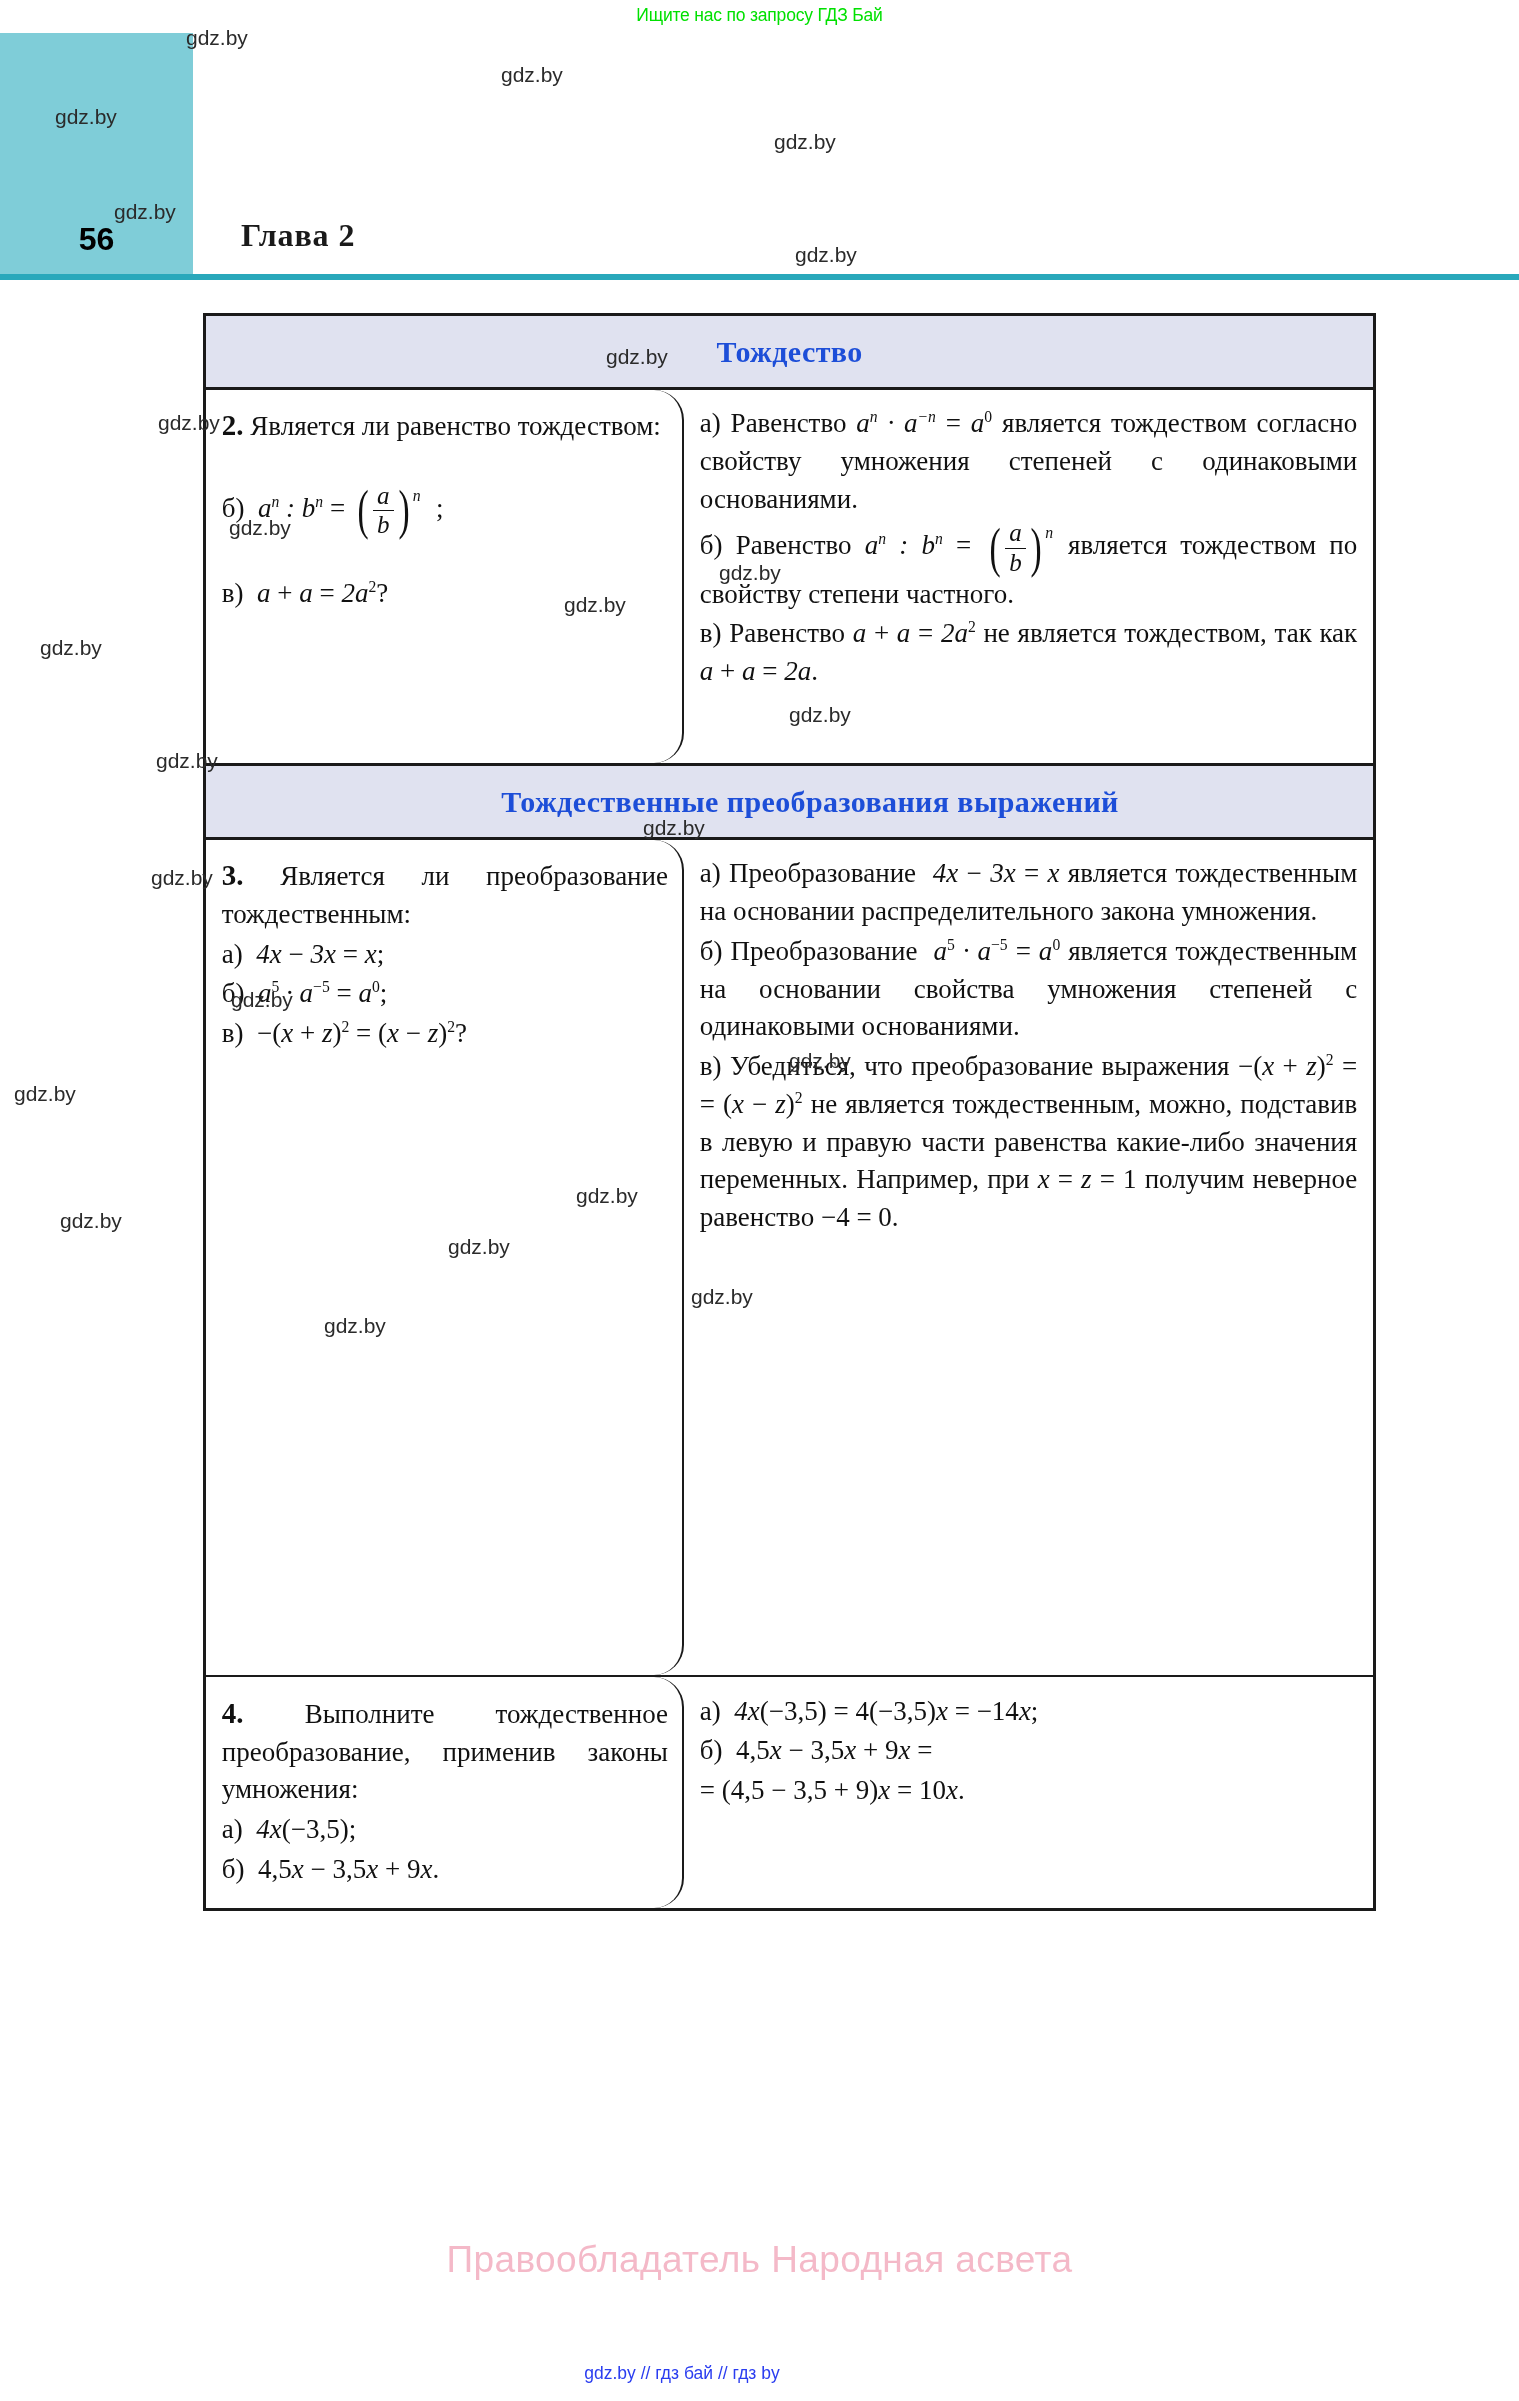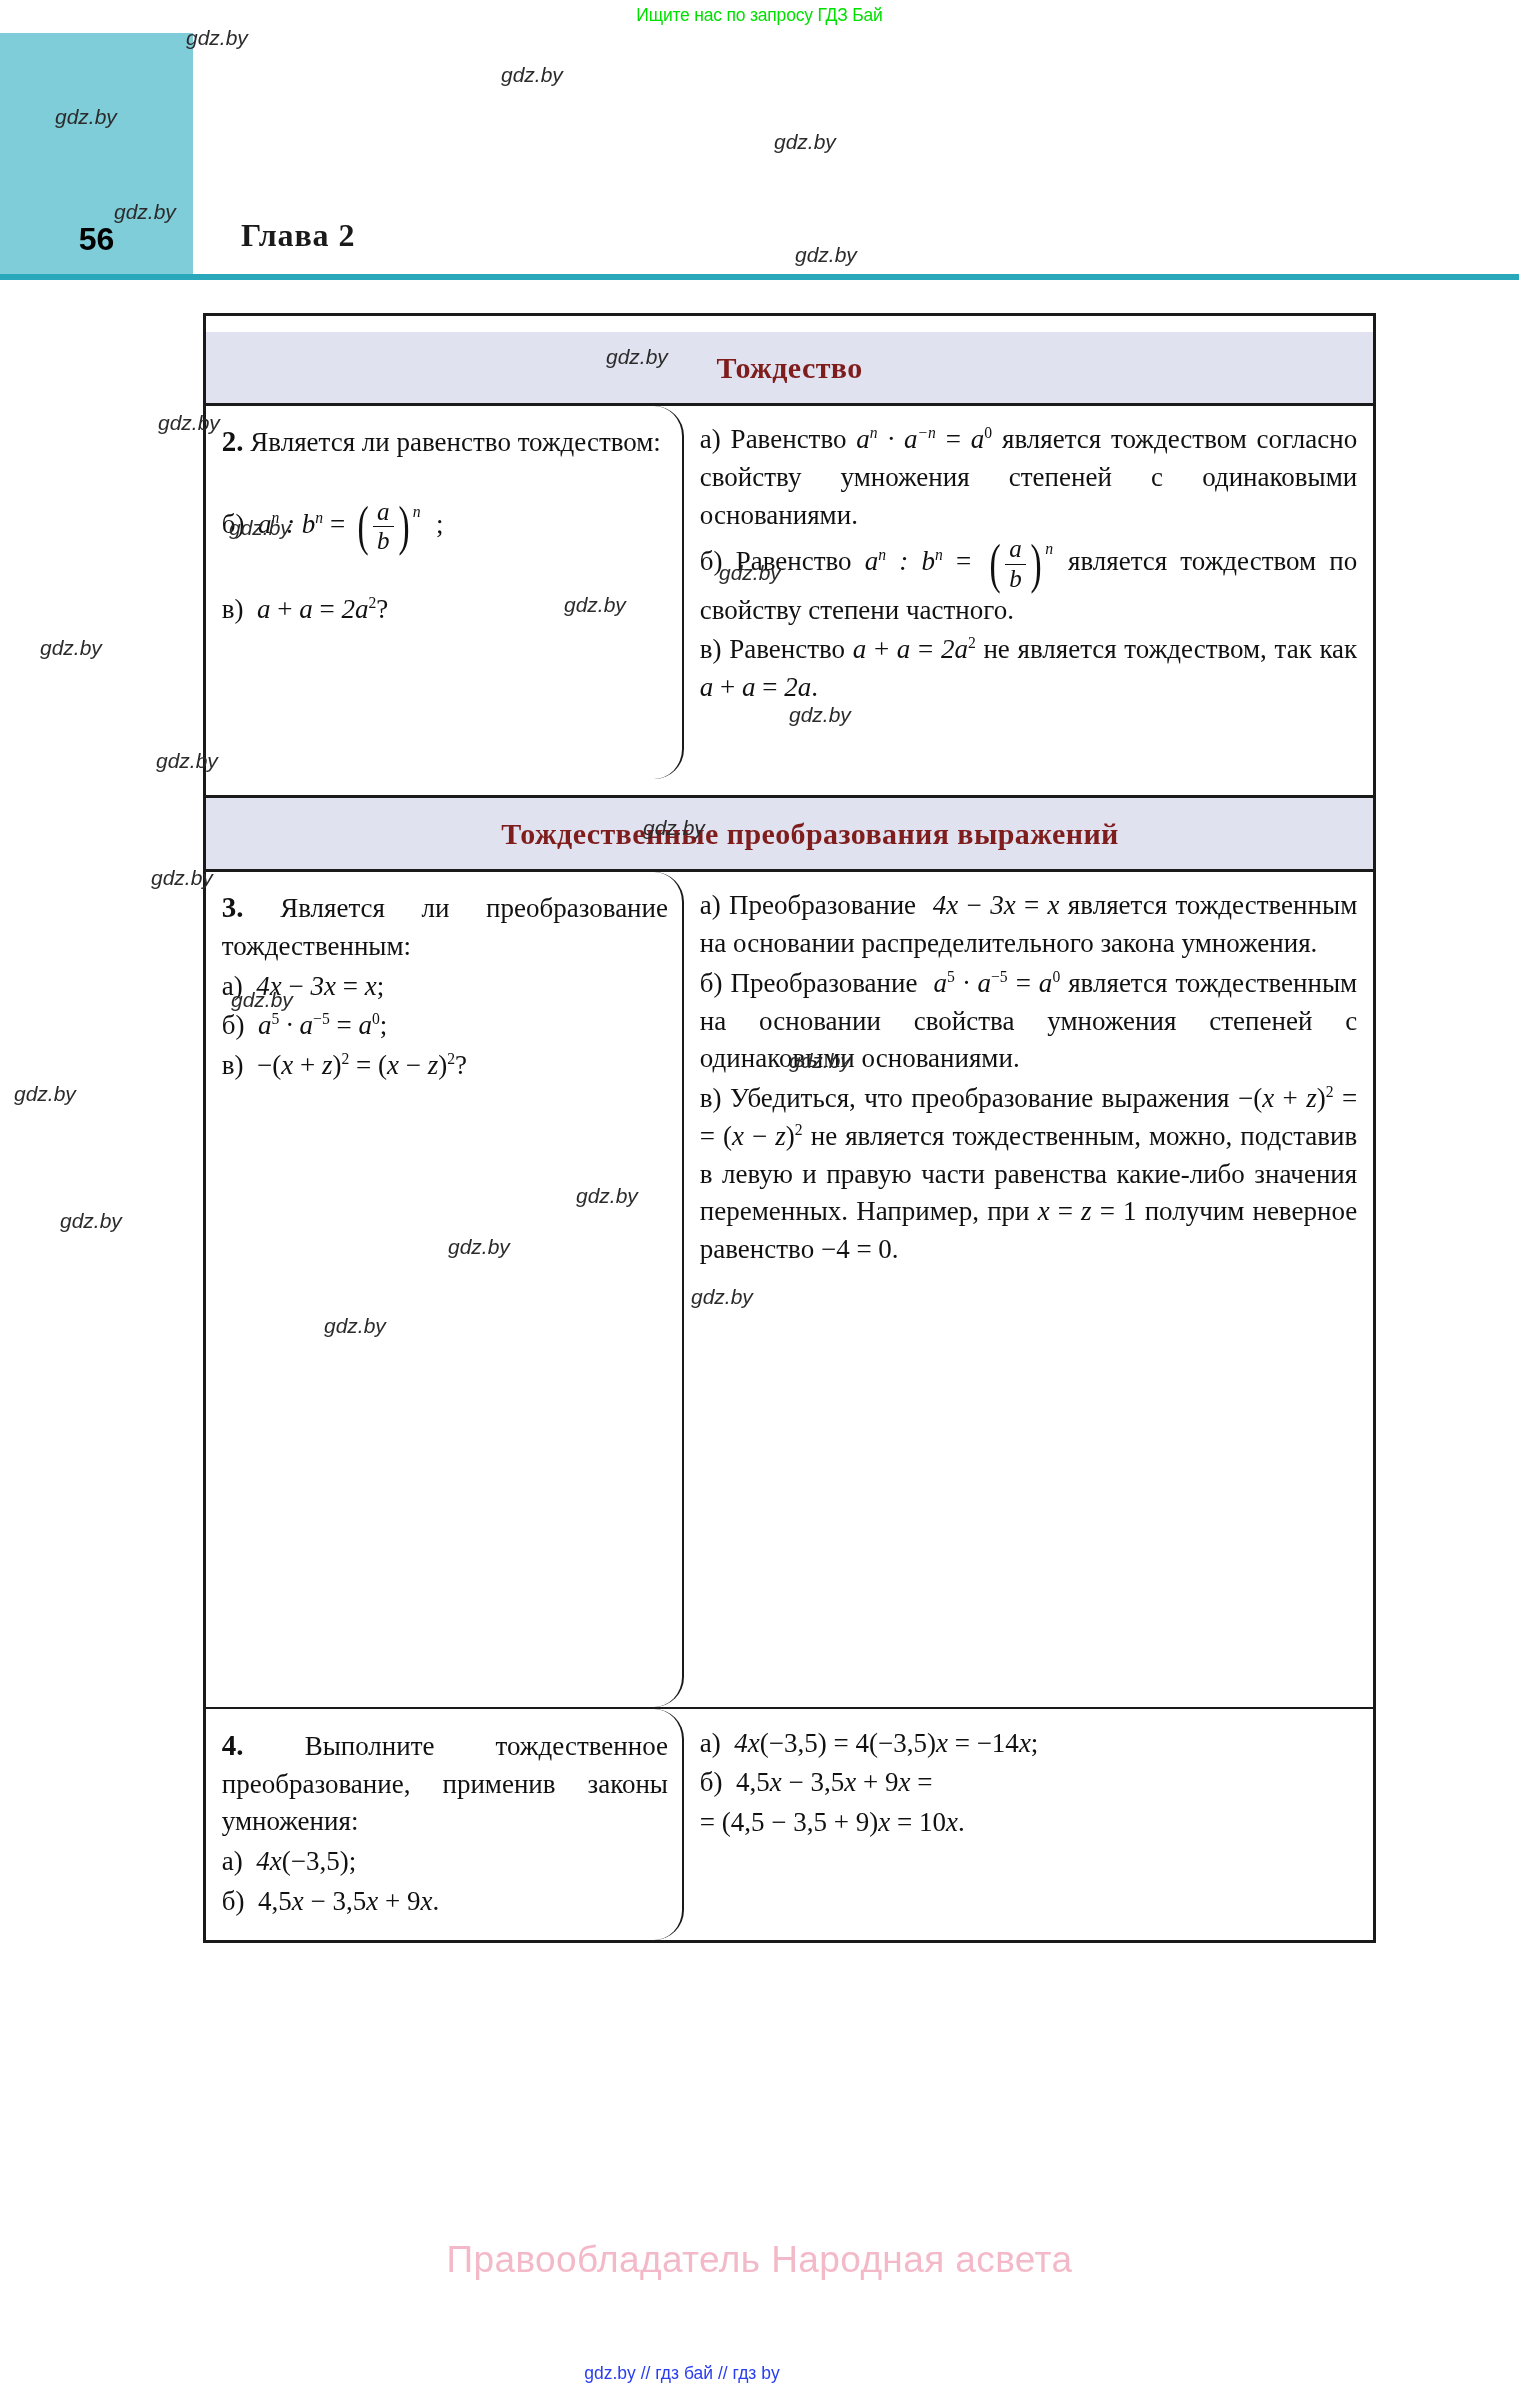--- a/index.html
+++ b/index.html
@@ -76,25 +76,24 @@
     border: 3.5px solid #1a1a1a;
     box-sizing: border-box;
     background: #ffffff;
   }
   .section-head {
     background: #e0e2f0;
     border-bottom: 3.5px solid #1a1a1a;
     text-align: center;
     font-weight: bold;
     font-size: 30px;
-    color: #7f1d1d;
+    color: #1d4ed8;
     padding: 19px 0 17.5px 0;
     letter-spacing: 0.4px;
     position: relative;
-    margin-top: 16px;
   }
   .section-head.second {
     border-top: 3.5px solid #1a1a1a;
     padding-left: 41px;
   }
   .qrow {
     display: flex;
     align-items: stretch;
   }
   .qrow + .qrow {
@@ -181,21 +180,20 @@
   .spacer-sm   { height: 35px; }
 
   
   .wm {
     position: absolute;
     font-family: "Liberation Sans", sans-serif;
     font-size: 21px;
     color: #2b2b2b;
     white-space: nowrap;
     pointer-events: none;
-    font-style: italic;
   }
 
   
   .copyright {
     position: absolute;
     top: 2239px;
     left: 0;
     width: 1519px;
     text-align: center;
     font-family: "Liberation Sans", sans-serif;

